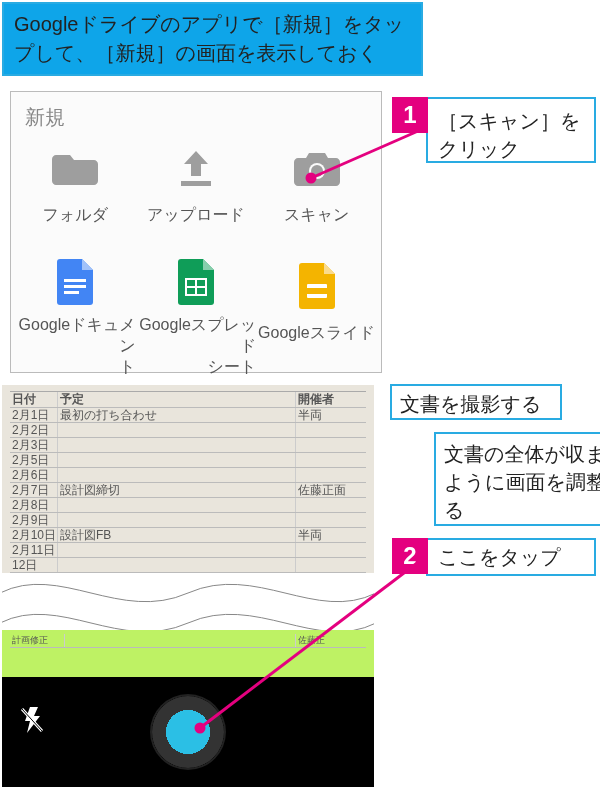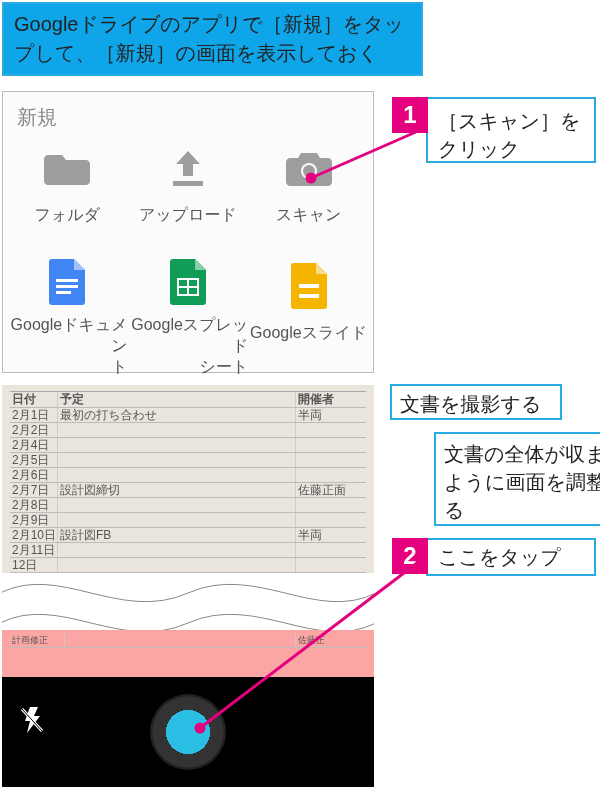--- a/index.html
+++ b/index.html
@@ -48,21 +48,21 @@
     justify-content: center;
   }
   .callout1 { left: 426px; top: 97px; width: 170px; height: 66px; }
   .callout-note1 { left: 390px; top: 384px; width: 172px; height: 36px; padding: 4px 8px; }
   .callout-note2 { left: 390px; top: 432px; width: 206px; height: 94px; padding: 6px 8px; margin-left: 44px; }
   .callout2 { left: 426px; top: 538px; width: 170px; height: 38px; display:flex; align-items:center; }
 
   
   .new-panel {
     position: absolute;
-    left: 2px; top: 91px;
+    left: 10px; top: 91px;
     width: 372px; height: 282px;
     border: 1px solid #bbb;
     background: #fbfbfb;
     padding: 10px 4px 4px 4px;
   }
   .new-panel-title {
     color: #888;
     font-size: 20px;
     padding: 2px 8px 10px 10px;
   }
@@ -128,21 +128,21 @@
     position: absolute;
     left: -2px; top: 188px; width: 376px; height: 70px;
     background: #fff;
   }
   .wave-shape {
     width:100%; height:100%;
   }
   .preview2 {
     position:absolute;
     left:0; top:245px; width:100%; height:55px;
-    background:#fca5a5;
+    background:#bef264;
   }
   .doc2 {
     position:absolute; left:8px; right:8px; top:4px;
     font-size:9px; color:#555;
   }
   .doc2 .doc-row { grid-template-columns: 55px 1fr 70px; height:14px; }
 
   
   .cam-bar {
     position: absolute;
@@ -281,21 +281,21 @@
           <div>2月1日</div>
           <div>最初の打ち合わせ</div>
           <div>半両</div>
         </div>
         <div class="doc-row">
           <div>2月2日</div>
           <div></div>
           <div></div>
         </div>
         <div class="doc-row">
-          <div>2月4日</div>
+          <div>2月3日</div>
           <div></div>
           <div></div>
         </div>
         <div class="doc-row">
           <div>2月5日</div>
           <div></div>
           <div></div>
         </div>
         <div class="doc-row">
           <div>2月6日</div>

